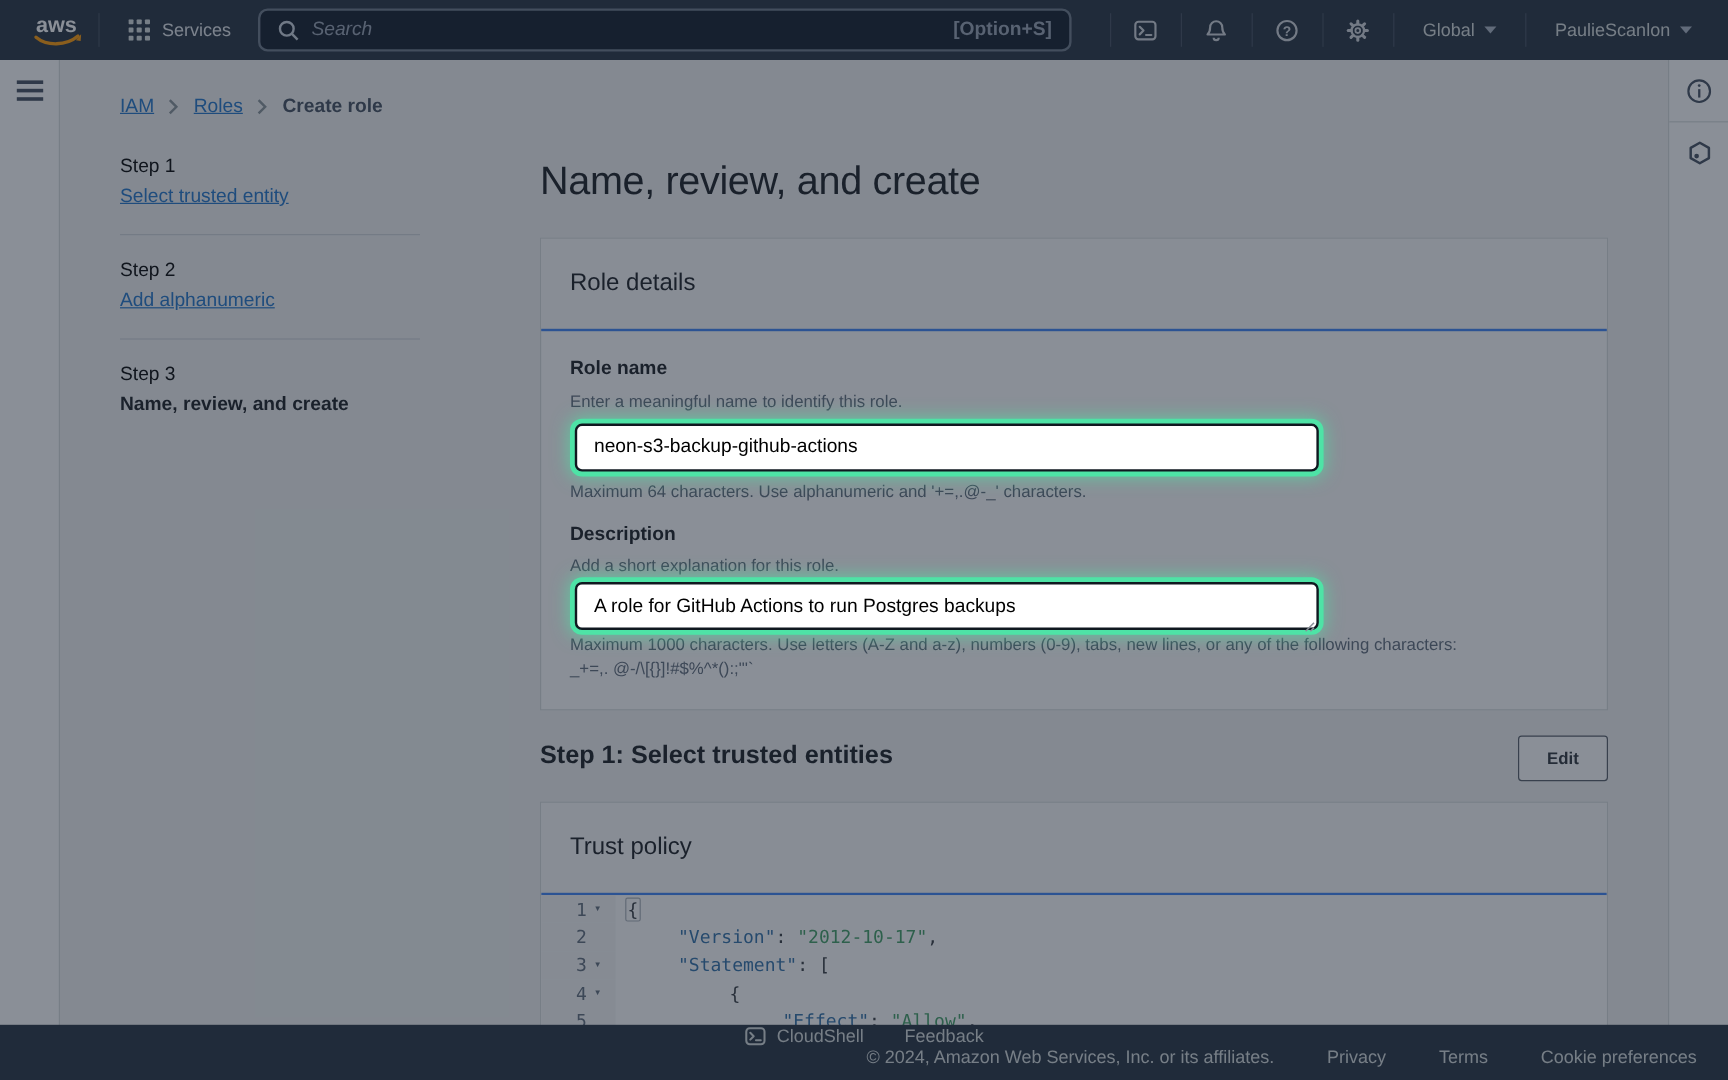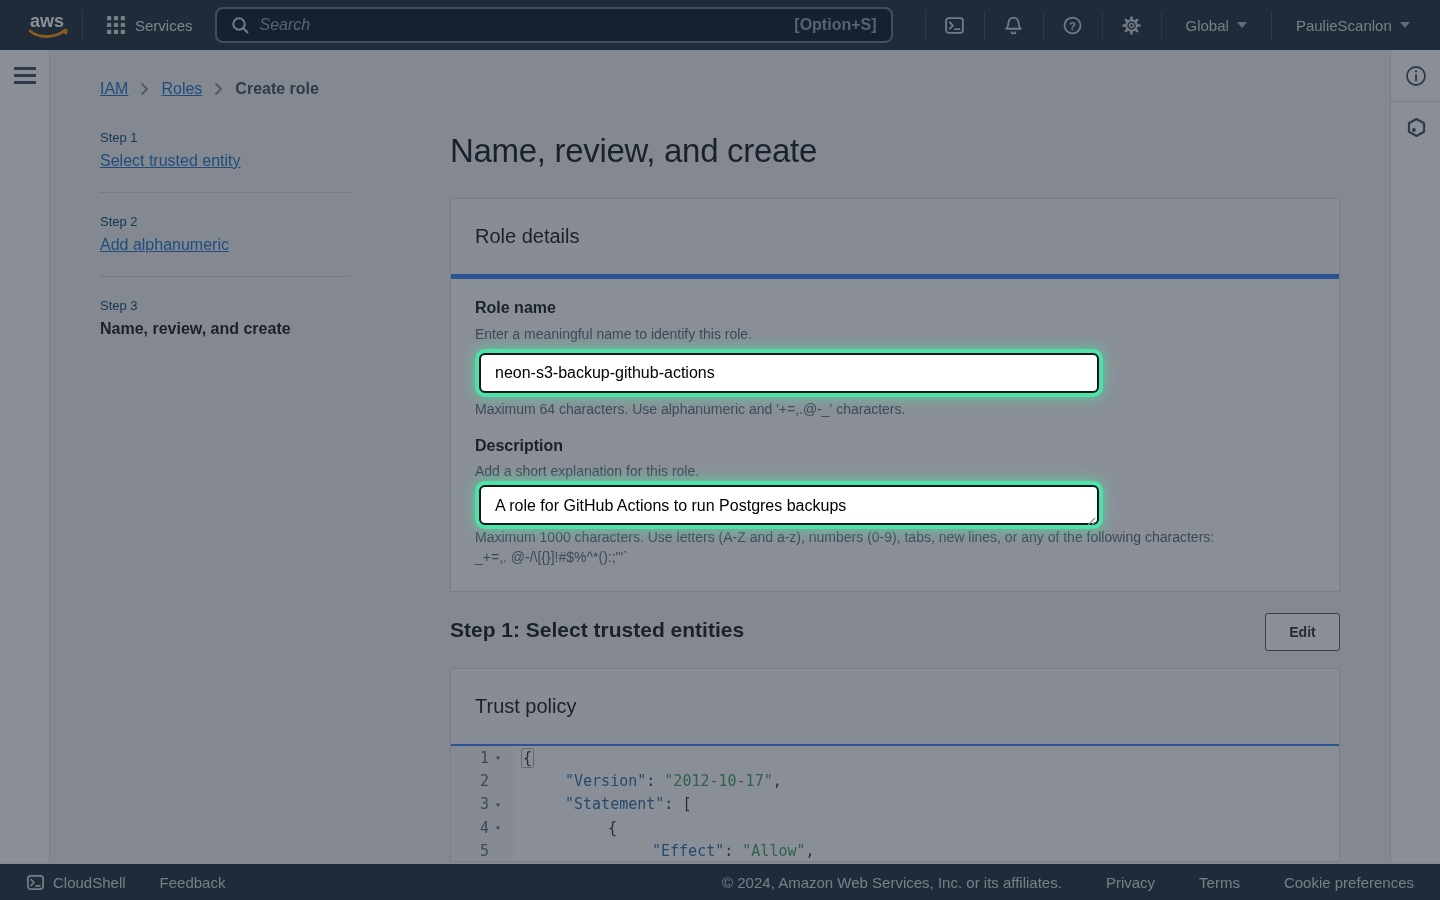--- a/index.html
+++ b/index.html
@@ -35,29 +35,29 @@
   .rail-div { width:50px; height:1px; background:#d8dcdc; }
 
   
   .content { position:absolute; left:50px; top:50px; width:1340px; height:812px; background:#f2f3f3; }
 
   .breadcrumb { position:absolute; left:50px; top:30px; display:flex; align-items:center; gap:12px; font-size:16px; }
   .breadcrumb a { color:#2074c9; text-decoration:underline; cursor:pointer; }
   .breadcrumb .current { color:#414d5c; font-weight:bold; }
 
   .steps { position:absolute; left:50px; top:80px; width:250px; }
-  .step-label { font-size:13px; color:#0c4a6e; margin-bottom:7px; }
+  .step-label { font-size:16px; color:#000000; margin-bottom:7px; }
   .step-link { font-size:16px; color:#2074c9; text-decoration:underline; cursor:pointer; display:inline-block; }
   .step-title { font-size:16px; font-weight:bold; color:#16191f; }
   .steps hr { border:none; border-top:1px solid #d1d5da; margin:22px 0 21px 0; }
 
   .page-title { position:absolute; left:400px; top:82px; font-size:33px; font-weight:400; color:#16191f; letter-spacing:-0.3px;}
 
   .card { position:absolute; left:400px; width:890px; background:#fff; border:1px solid #d8dcdc; }
-  .card-header { background:#fafafa; border-bottom:5px solid #3b82f6; padding:26px 24px; }
+  .card-header { background:#fafafa; border-bottom:2px solid #3b82f6; padding:26px 24px; }
   .card-header h2 { font-size:20px; font-weight:400; color:#16191f; }
   #role-card { top:148px; height:394px; }
 
   .fld-label { position:absolute; left:24px; font-size:16px; font-weight:bold; color:#16191f; }
   .fld-desc, .fld-hint { position:absolute; left:24px; font-size:14px; color:#5f6b7a; }
 
   .glow-wrap { position:absolute; z-index:60; }
   .hl-field { width:620px; height:40px; background:#fff; border:2px solid #101820; border-radius:6px;
     box-shadow:0 0 0 4px var(--green), 0 0 14px 5px rgba(78,227,166,.65);
     font-family:"Liberation Sans", sans-serif; font-size:16px; font-weight:500; color:#000;
@@ -77,22 +77,22 @@
   .gutter { width:62px; display:flex; align-items:center; flex-shrink:0; background:#f6f7f7; height:100%; }
   .lnum { width:38px; text-align:right; color:#5f6b7a; }
   .fold { width:18px; text-align:center; color:#5f6b7a; font-size:10px; }
   .code { white-space:pre; }
   .key { color:#2f6fa8; }
   .val { color:#3f9e63; }
   .punc { color:#33383d; }
   .bracket-hl { border:1px solid #aab1b8; border-radius:2px; padding:0 1px; }
 
   
-  .footer { position:absolute; left:0; bottom:0; width:1440px; height:36px; background:#232f3e;
-    display:flex; align-items:center; padding:0 26px; color:#d5dbdb; font-size:15px; z-index:5;}
+  .footer { position:absolute; left:0; bottom:0; width:1440px; height:46px; background:#232f3e;
+    display:flex; align-items:center; padding:0 26px; color:#d5dbdb; font-size:15px; z-index:5;flex-direction:column;}
   .footer .item { display:flex; align-items:center; gap:8px; cursor:pointer; }
   .footer .left-group { display:flex; align-items:center; gap:34px; }
   .footer .right-group { margin-left:auto; display:flex; align-items:center; gap:44px; }
   .footer .copyright { cursor:default; }
 
   
   .dim-overlay { position:absolute; inset:0; background:rgba(30,41,56,0.52); z-index:50; pointer-events:none; }
 
   :root { --green:#4ee3a6; }
   svg { display:block; }

